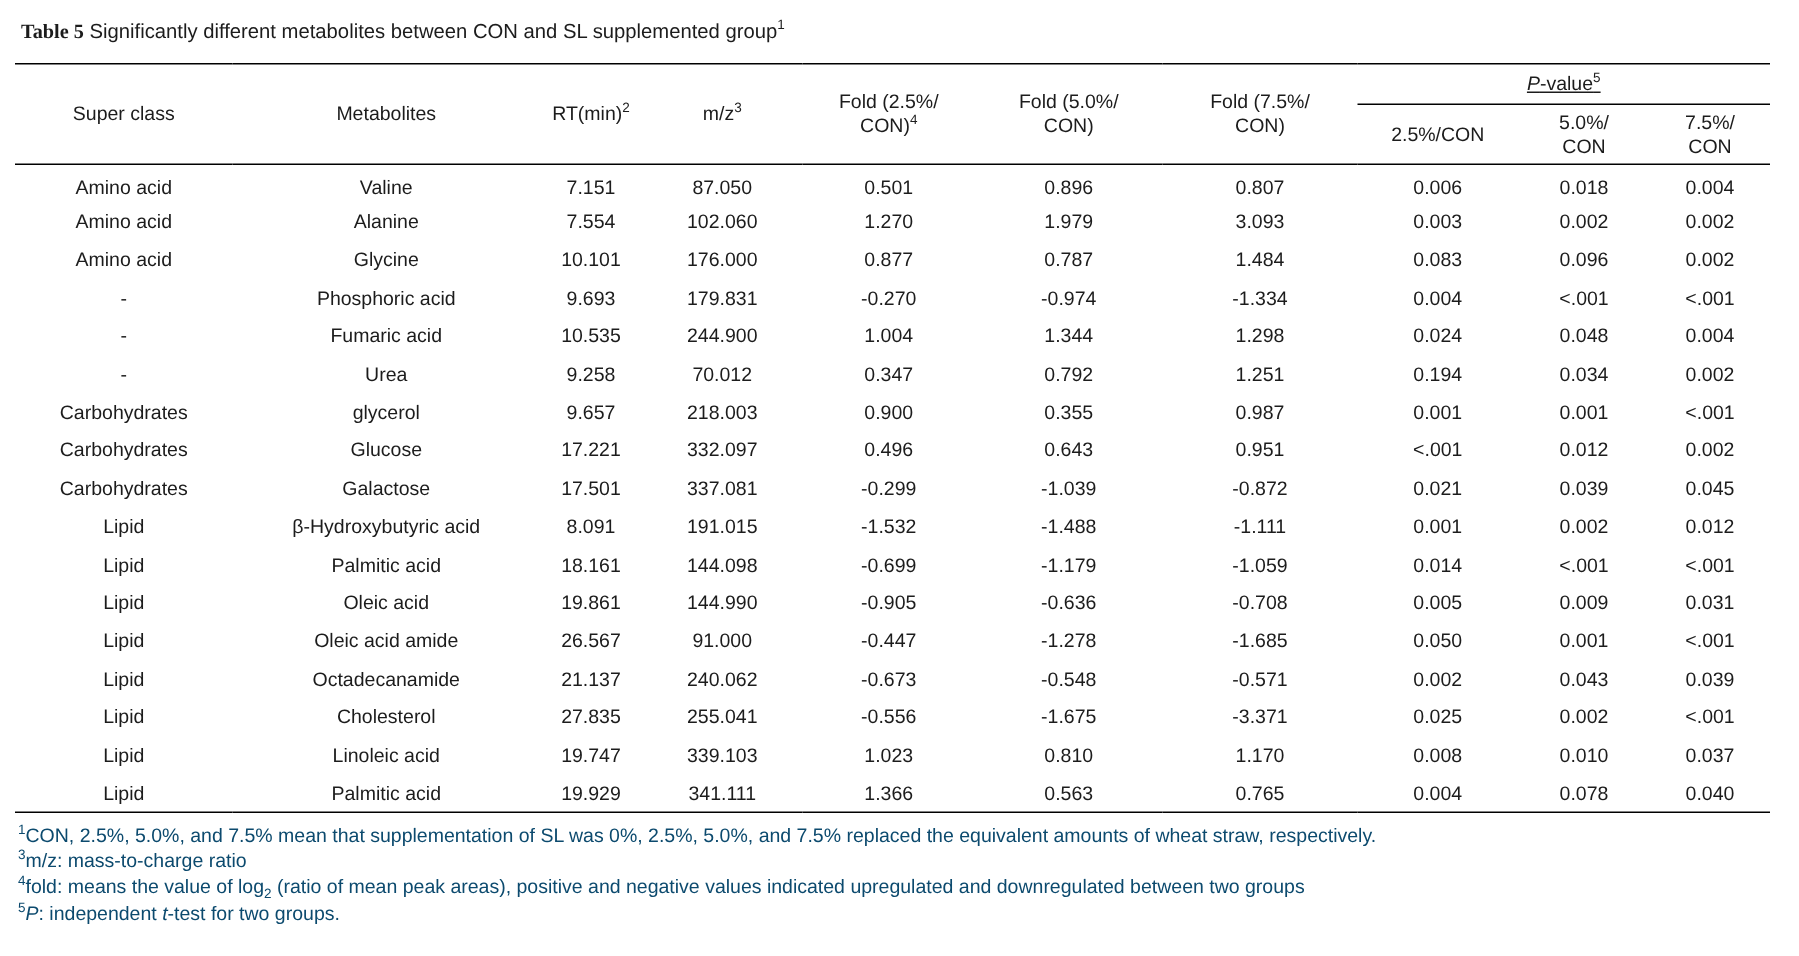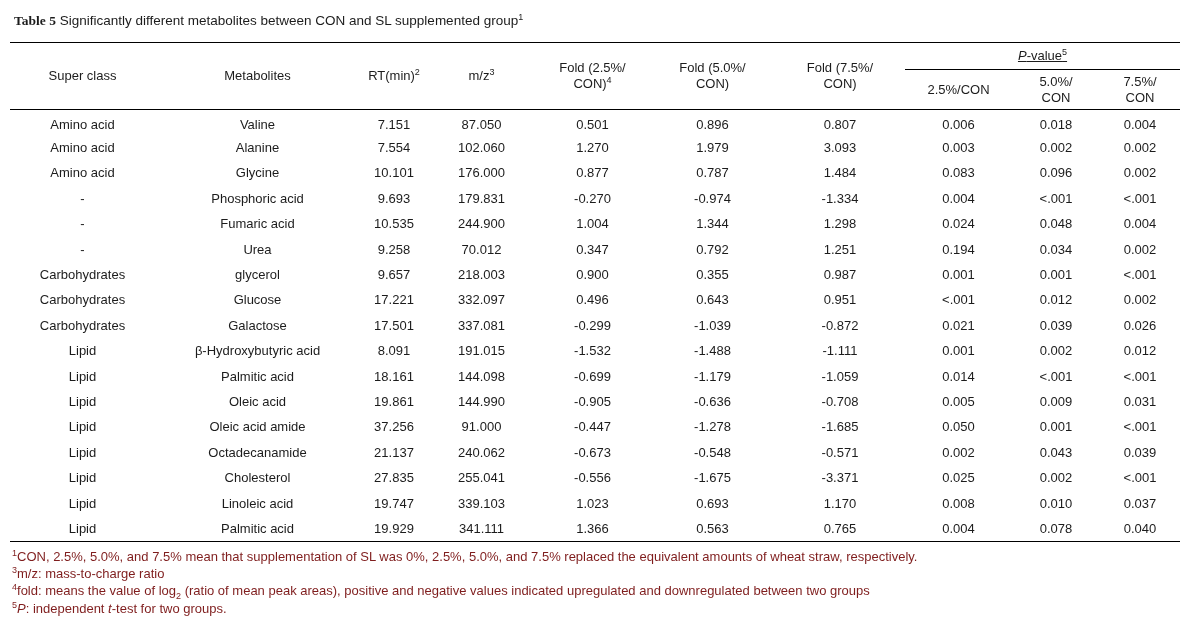--- a/index.html
+++ b/index.html
@@ -48,21 +48,21 @@
   thead th[rowspan], thead tr.row-sub th { border-bottom: 1.5px solid #000; }
   th.pvalue-spanner { border-bottom: 1.2px solid #000; text-decoration: underline; }
 
   tbody tr { height: 25.4px; }
   tbody tr:first-child td { padding-top: 4px; }
 
   .footnotes {
     margin: 6px 0 0 12px;
     font-size: 13px;
     line-height: 17.4px;
-    color: #7f1d1d;
+    color: #0c4a6e;
   }
   .footnote sup { font-size: 9px; }
 </style>
 </head>
 <body>
 
 <div class="page">
 
   <div class="caption">
     <span class="bold">Table 5</span><span> Significantly different metabolites between CON and SL supplemented group</span><sup>1</sup>
@@ -198,21 +198,21 @@
         <tr>
           <td class="left">Carbohydrates</td>
           <td>Galactose</td>
           <td>17.501</td>
           <td>337.081</td>
           <td>-0.299</td>
           <td>-1.039</td>
           <td>-0.872</td>
           <td>0.021</td>
           <td>0.039</td>
-          <td>0.026</td>
+          <td>0.045</td>
         </tr>
         <tr>
           <td class="left">Lipid</td>
           <td>β-Hydroxybutyric acid</td>
           <td>8.091</td>
           <td>191.015</td>
           <td>-1.532</td>
           <td>-1.488</td>
           <td>-1.111</td>
           <td>0.001</td>
@@ -239,21 +239,21 @@
           <td>-0.905</td>
           <td>-0.636</td>
           <td>-0.708</td>
           <td>0.005</td>
           <td>0.009</td>
           <td>0.031</td>
         </tr>
         <tr>
           <td class="left">Lipid</td>
           <td>Oleic acid amide</td>
-          <td>37.256</td>
+          <td>26.567</td>
           <td>91.000</td>
           <td>-0.447</td>
           <td>-1.278</td>
           <td>-1.685</td>
           <td>0.050</td>
           <td>0.001</td>
           <td>&lt;.001</td>
         </tr>
         <tr>
           <td class="left">Lipid</td>
@@ -278,21 +278,21 @@
           <td>0.025</td>
           <td>0.002</td>
           <td>&lt;.001</td>
         </tr>
         <tr>
           <td class="left">Lipid</td>
           <td>Linoleic acid</td>
           <td>19.747</td>
           <td>339.103</td>
           <td>1.023</td>
-          <td>0.693</td>
+          <td>0.810</td>
           <td>1.170</td>
           <td>0.008</td>
           <td>0.010</td>
           <td>0.037</td>
         </tr>
         <tr>
           <td class="left">Lipid</td>
           <td>Palmitic acid</td>
           <td>19.929</td>
           <td>341.111</td>

